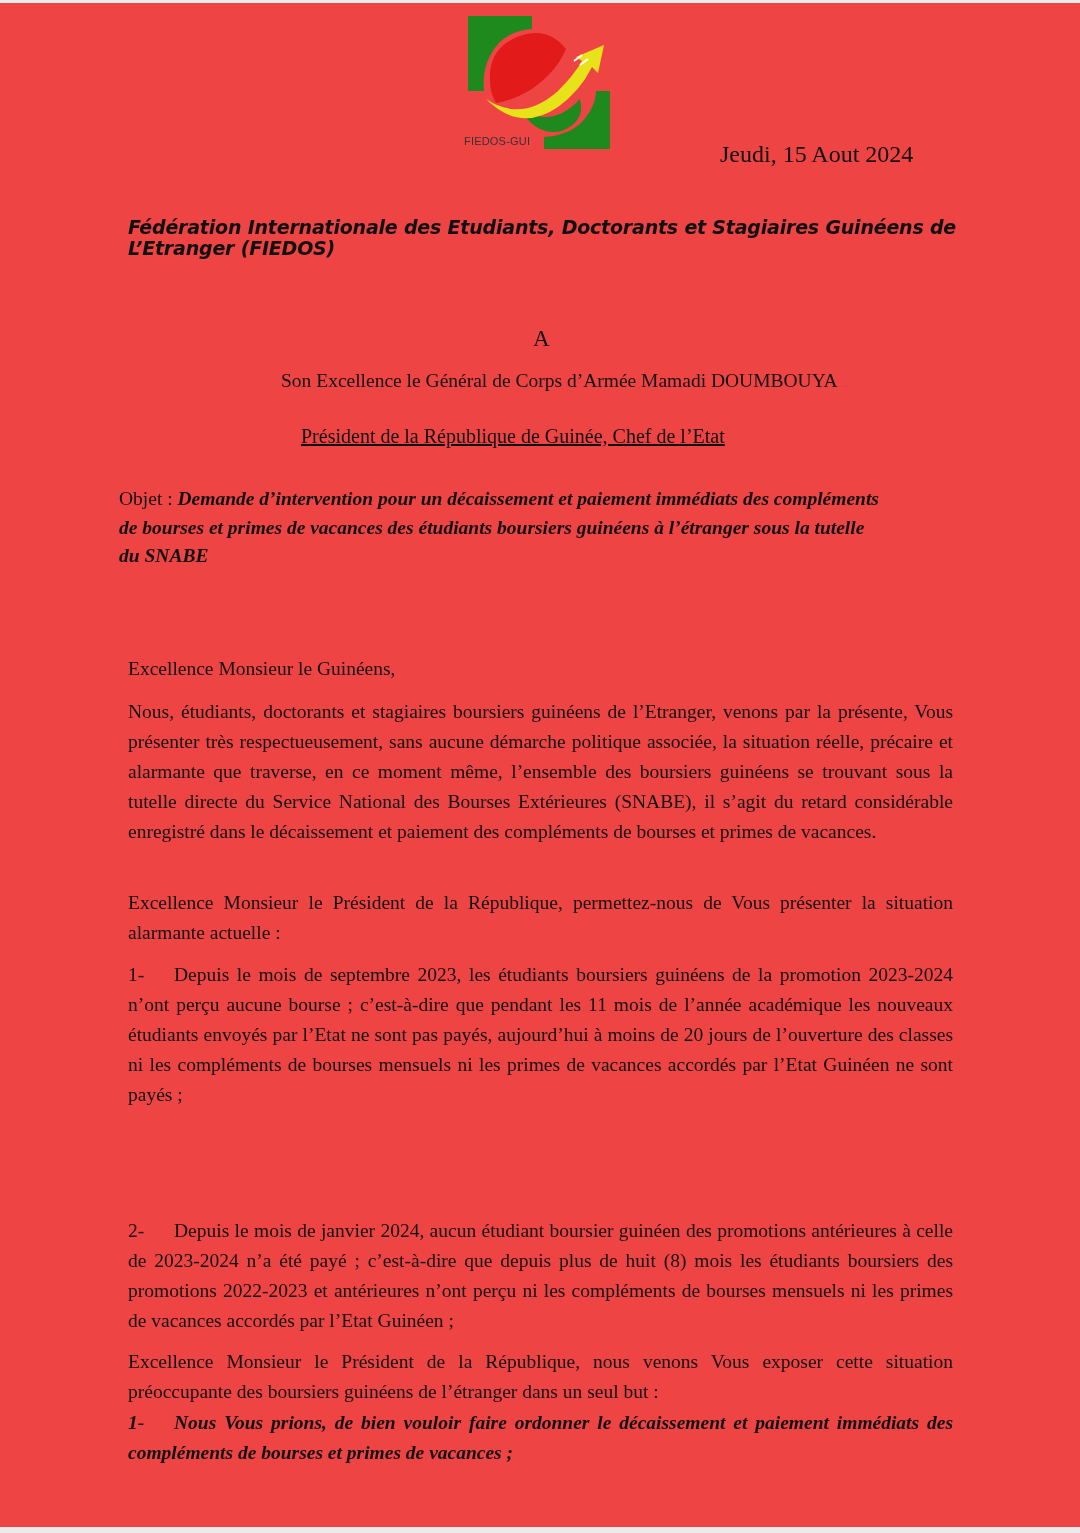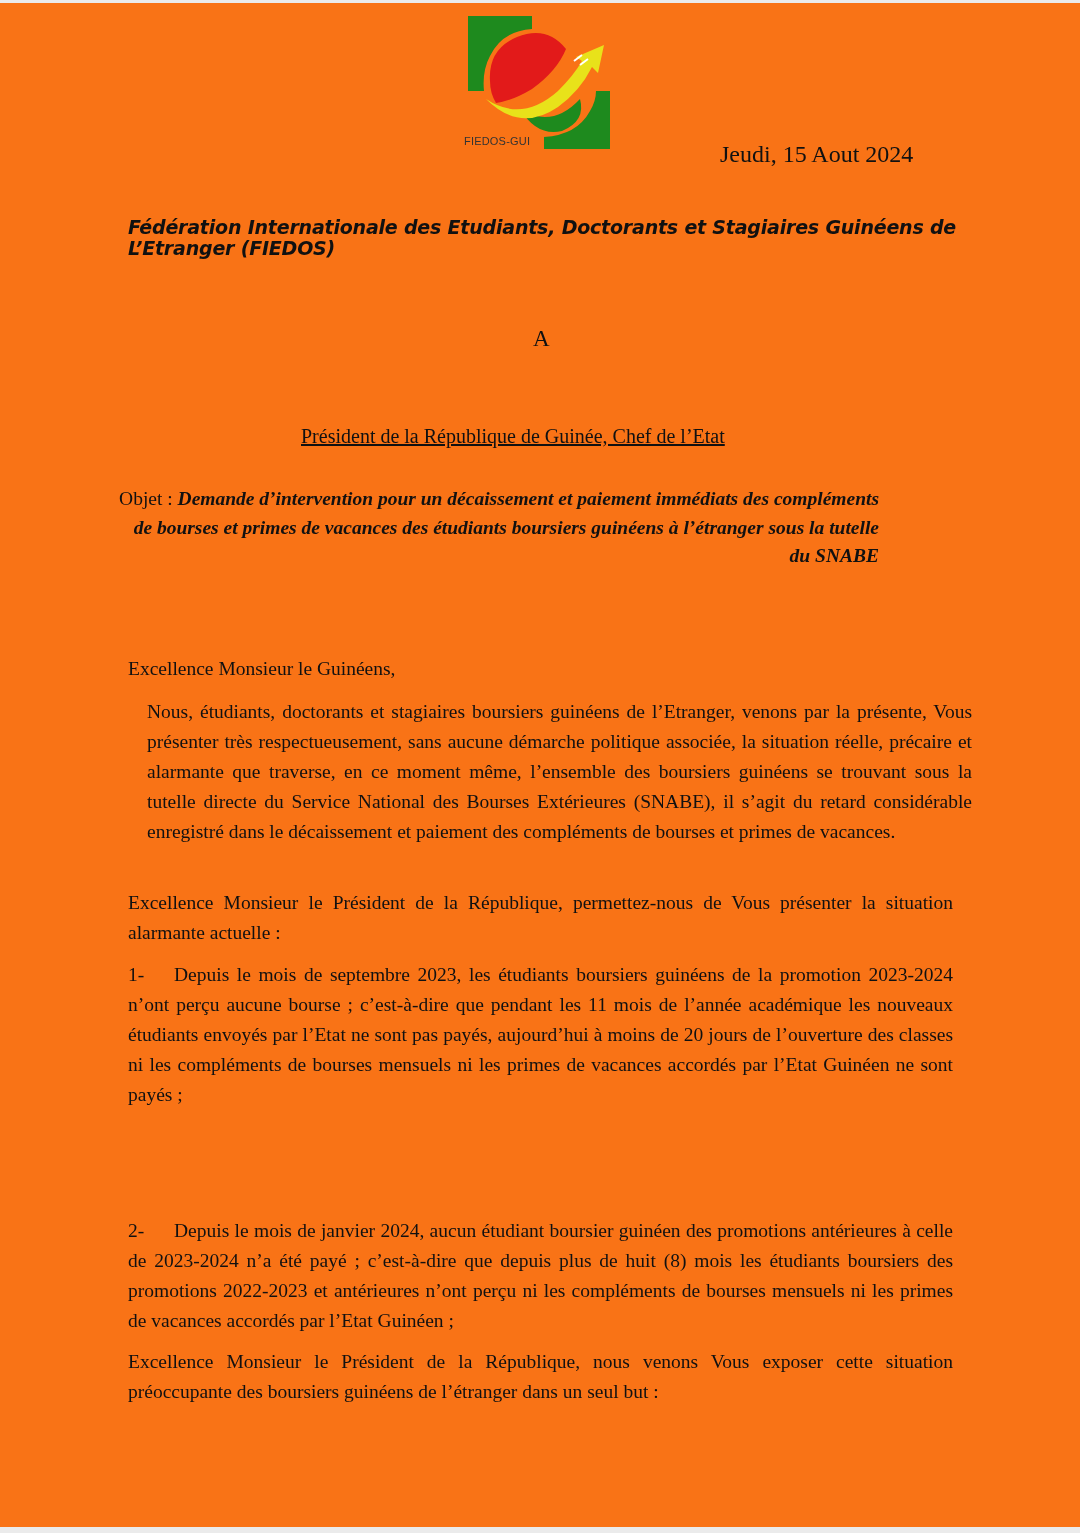--- a/index.html
+++ b/index.html
@@ -3,50 +3,50 @@
   <meta charset="utf-8">
   <style>
     html, body { margin: 0; padding: 0; }
     body {
       width: 1080px; height: 1533px; background: #ebebeb;
       position: relative; overflow: hidden;
       font-family: "Liberation Serif", serif; color: #111;
     }
     .page {
       position: absolute; left: 0; top: 3px; width: 1080px; height: 1524px;
-      background: #f97316;
+      background: #ef4444;
     }
     .logo { position: absolute; left: 462px; top: 8px; width: 152px; height: 140px; }
     .logo svg { display: block; }
     .logo-caption {
       position: absolute; left: 2px; top: 124px; font-family: "Liberation Sans", sans-serif;
       font-size: 11px; color: #333; letter-spacing: 0.2px;
     }
     .date {
       position: absolute; left: 720px; top: 130px; font-size: 24px; color: #111; margin-top: 8px;
     }
     .org {
       position: absolute; left: 128px; top: 214px; width: 830px;
       font-family: "DejaVu Sans", sans-serif; font-style: italic; font-weight: bold;
       font-size: 19px; line-height: 21px; color: #111; letter-spacing: -0.2px;
     }
     .addr-a { position: absolute; left: 533px; top: 323px; font-size: 23px; }
     .addr-1 { position: absolute; left: 281px; top: 367px; font-size: 19.5px; }
     .addr-2 { position: absolute; left: 301px; top: 422px; font-size: 20px; text-decoration: underline; }
     .objet {
       position: absolute; left: 119px; top: 482px; width: 760px;
-      font-size: 19.5px; line-height: 28.5px; text-align: right;
+      font-size: 19.5px; line-height: 28.5px;
     }
     .objet .subj { font-weight: bold; font-style: italic; }
     .body-text {
       position: absolute; left: 128px; width: 825px;
       font-size: 19.5px; line-height: 30px; text-align: justify;
     }
     .salut { top: 651px; }
-    .p1 { top: 694px; margin-left: 19px; }
+    .p1 { top: 694px; }
     .p2 { top: 885px; }
     .item1 { top: 957px; }
     .item2 { top: 1213px; }
     .p3 { top: 1344px; }
     .demand1 { top: 1405px; font-weight: bold; font-style: italic; }
     .num { display: inline-block; width: 46px; }
   </style>
 </head>
 <body>
 
@@ -67,20 +67,21 @@
       <path d="M112 50 L120 44 M118 54 L126 48" stroke="#ffffff" stroke-width="2"></path>
     </svg>
     <div class="logo-caption">FIEDOS-GUI</div>
   </div>
 
   <div class="date">Jeudi, 15 Aout 2024</div>
 
   <div class="org">Fédération Internationale des Etudiants, Doctorants et Stagiaires Guinéens de L’Etranger (FIEDOS)</div>
 
   <div class="addr-a">A</div>
+  <div class="addr-1">Son Excellence le Général de Corps d’Armée Mamadi DOUMBOUYA</div>
   <div class="addr-2">Président de la République de Guinée, Chef de l’Etat</div>
 
   <div class="objet">
     <span>Objet : </span><span class="subj">Demande d’intervention pour un décaissement et paiement immédiats des compléments de bourses et primes de vacances des étudiants boursiers guinéens à l’étranger sous la tutelle du SNABE</span>
   </div>
 
   <div class="body-text salut">Excellence Monsieur le Guinéens,</div>
 
   <div class="body-text p1">Nous, étudiants, doctorants et stagiaires boursiers guinéens de l’Etranger, venons par la présente, Vous présenter très respectueusement, sans aucune démarche politique associée, la situation réelle, précaire et alarmante que traverse, en ce moment même, l’ensemble des boursiers guinéens se trouvant sous la tutelle directe du Service National des Bourses Extérieures (SNABE), il s’agit du retard considérable enregistré dans le décaissement et paiement des compléments de bourses et primes de vacances.</div>
 
@@ -89,14 +90,17 @@
   <div class="body-text item1">
     <span class="num">1-</span><span>Depuis le mois de septembre 2023, les étudiants boursiers guinéens de la promotion 2023-2024 n’ont perçu aucune bourse ; c’est-à-dire que pendant les 11 mois de l’année académique les nouveaux étudiants envoyés par l’Etat ne sont pas payés, aujourd’hui à moins de 20 jours de l’ouverture des classes ni les compléments de bourses mensuels ni les primes de vacances accordés par l’Etat Guinéen ne sont payés ;</span>
   </div>
 
   <div class="body-text item2">
     <span class="num">2-</span><span>Depuis le mois de janvier 2024, aucun étudiant boursier guinéen des promotions antérieures à celle de 2023-2024 n’a été payé ; c’est-à-dire que depuis plus de huit (8) mois les étudiants boursiers des promotions 2022-2023 et antérieures n’ont perçu ni les compléments de bourses mensuels ni les primes de vacances accordés par l’Etat Guinéen ;</span>
   </div>
 
   <div class="body-text p3">Excellence Monsieur le Président de la République, nous venons Vous exposer cette situation préoccupante des boursiers guinéens de l’étranger dans un seul but :</div>
 
+  <div class="body-text demand1">
+    <span class="num">1-</span><span>Nous Vous prions, de bien vouloir faire ordonner le décaissement et paiement immédiats des compléments de bourses et primes de vacances ;</span>
+  </div>
 
 </div>
 
 </body></html>

